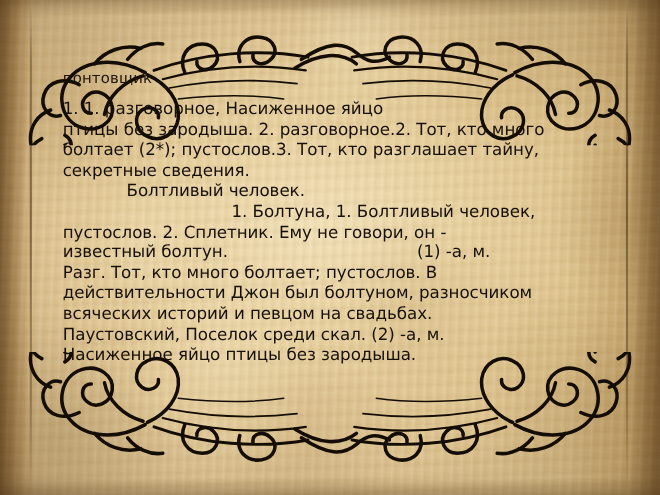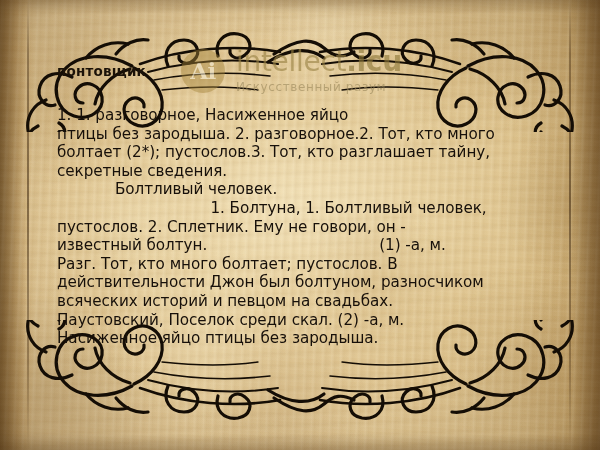--- a/index.html
+++ b/index.html
@@ -155,26 +155,25 @@
 
   
   .headword {
     position: absolute;
     left: 57px;
     top: 63px;
     font-size: 13.5px;
     color: #1b1208;
     letter-spacing: 0.2px;
     white-space: nowrap;
-    font-weight: bold;
   }
   .article {
     position: absolute;
     left: 57px;
-    top: 106px;
+    top: 90px;
     width: 498px;
     font-size: 15.2px;
     line-height: 18.6px;
     color: #17100a;
     letter-spacing: -0.05px;
     white-space: pre-wrap;
   }
   .article .ln { display: block; white-space: pre; }
   .article .ind1 { padding-left: 58px; }
   .article .ind2 { padding-left: 85px; text-align: center; }
@@ -281,25 +280,18 @@
         <path d="M550 112 C 562 118, 568 134, 564 150"></path>
         <path d="M529 118 C 524 132, 526 150, 536 162"></path>
         <path d="M520 140 C 506 136, 492 144, 490 158 C 488 172, 500 182, 511 177 C 520 173, 521 162, 513 159"></path>
         <path d="M546 150 C 554 162, 554 180, 544 192"></path>
         <path d="M502 44 C 492 32, 476 26, 460 30"></path>
         <path d="M472 40 C 464 30, 452 24, 440 26"></path>
       </g>
     </svg>
   </div>
 
-  <div class="watermark">
-    <div class="wm-badge">Ai</div>
-    <div class="wm-textwrap">
-      <div class="wm-main"><span>intellect</span><span class="bold">.icu</span></div>
-      <div class="wm-sub">Искусственный  разум</div>
-    </div>
-  </div>
 
   <div class="headword">понтовщик</div>
 
   <div class="article" id="article-body"><span class="ln">1. 1. разговорное, Насиженное яйцо</span><span class="ln">птицы без зародыша. 2. разговорное.2. Тот, кто много</span><span class="ln">болтает (2*); пустослов.3. Тот, кто разглашает тайну,</span><span class="ln">секретные сведения.</span><span class="ln ind1">Болтливый человек.</span><span class="ln ind2">1. Болтуна, 1. Болтливый человек,</span><span class="ln">пустослов. 2. Сплетник. Ему не говори, он -</span><span class="ln">известный болтун.                                    (1) -а, м.</span><span class="ln">Разг. Тот, кто много болтает; пустослов. В</span><span class="ln">действительности Джон был болтуном, разносчиком</span><span class="ln">всяческих историй и певцом на свадьбах.</span><span class="ln">Паустовский, Поселок среди скал. (2) -а, м.</span><span class="ln">Насиженное яйцо птицы без зародыша.</span></div>
 
 </div>
 
 </body></html>

